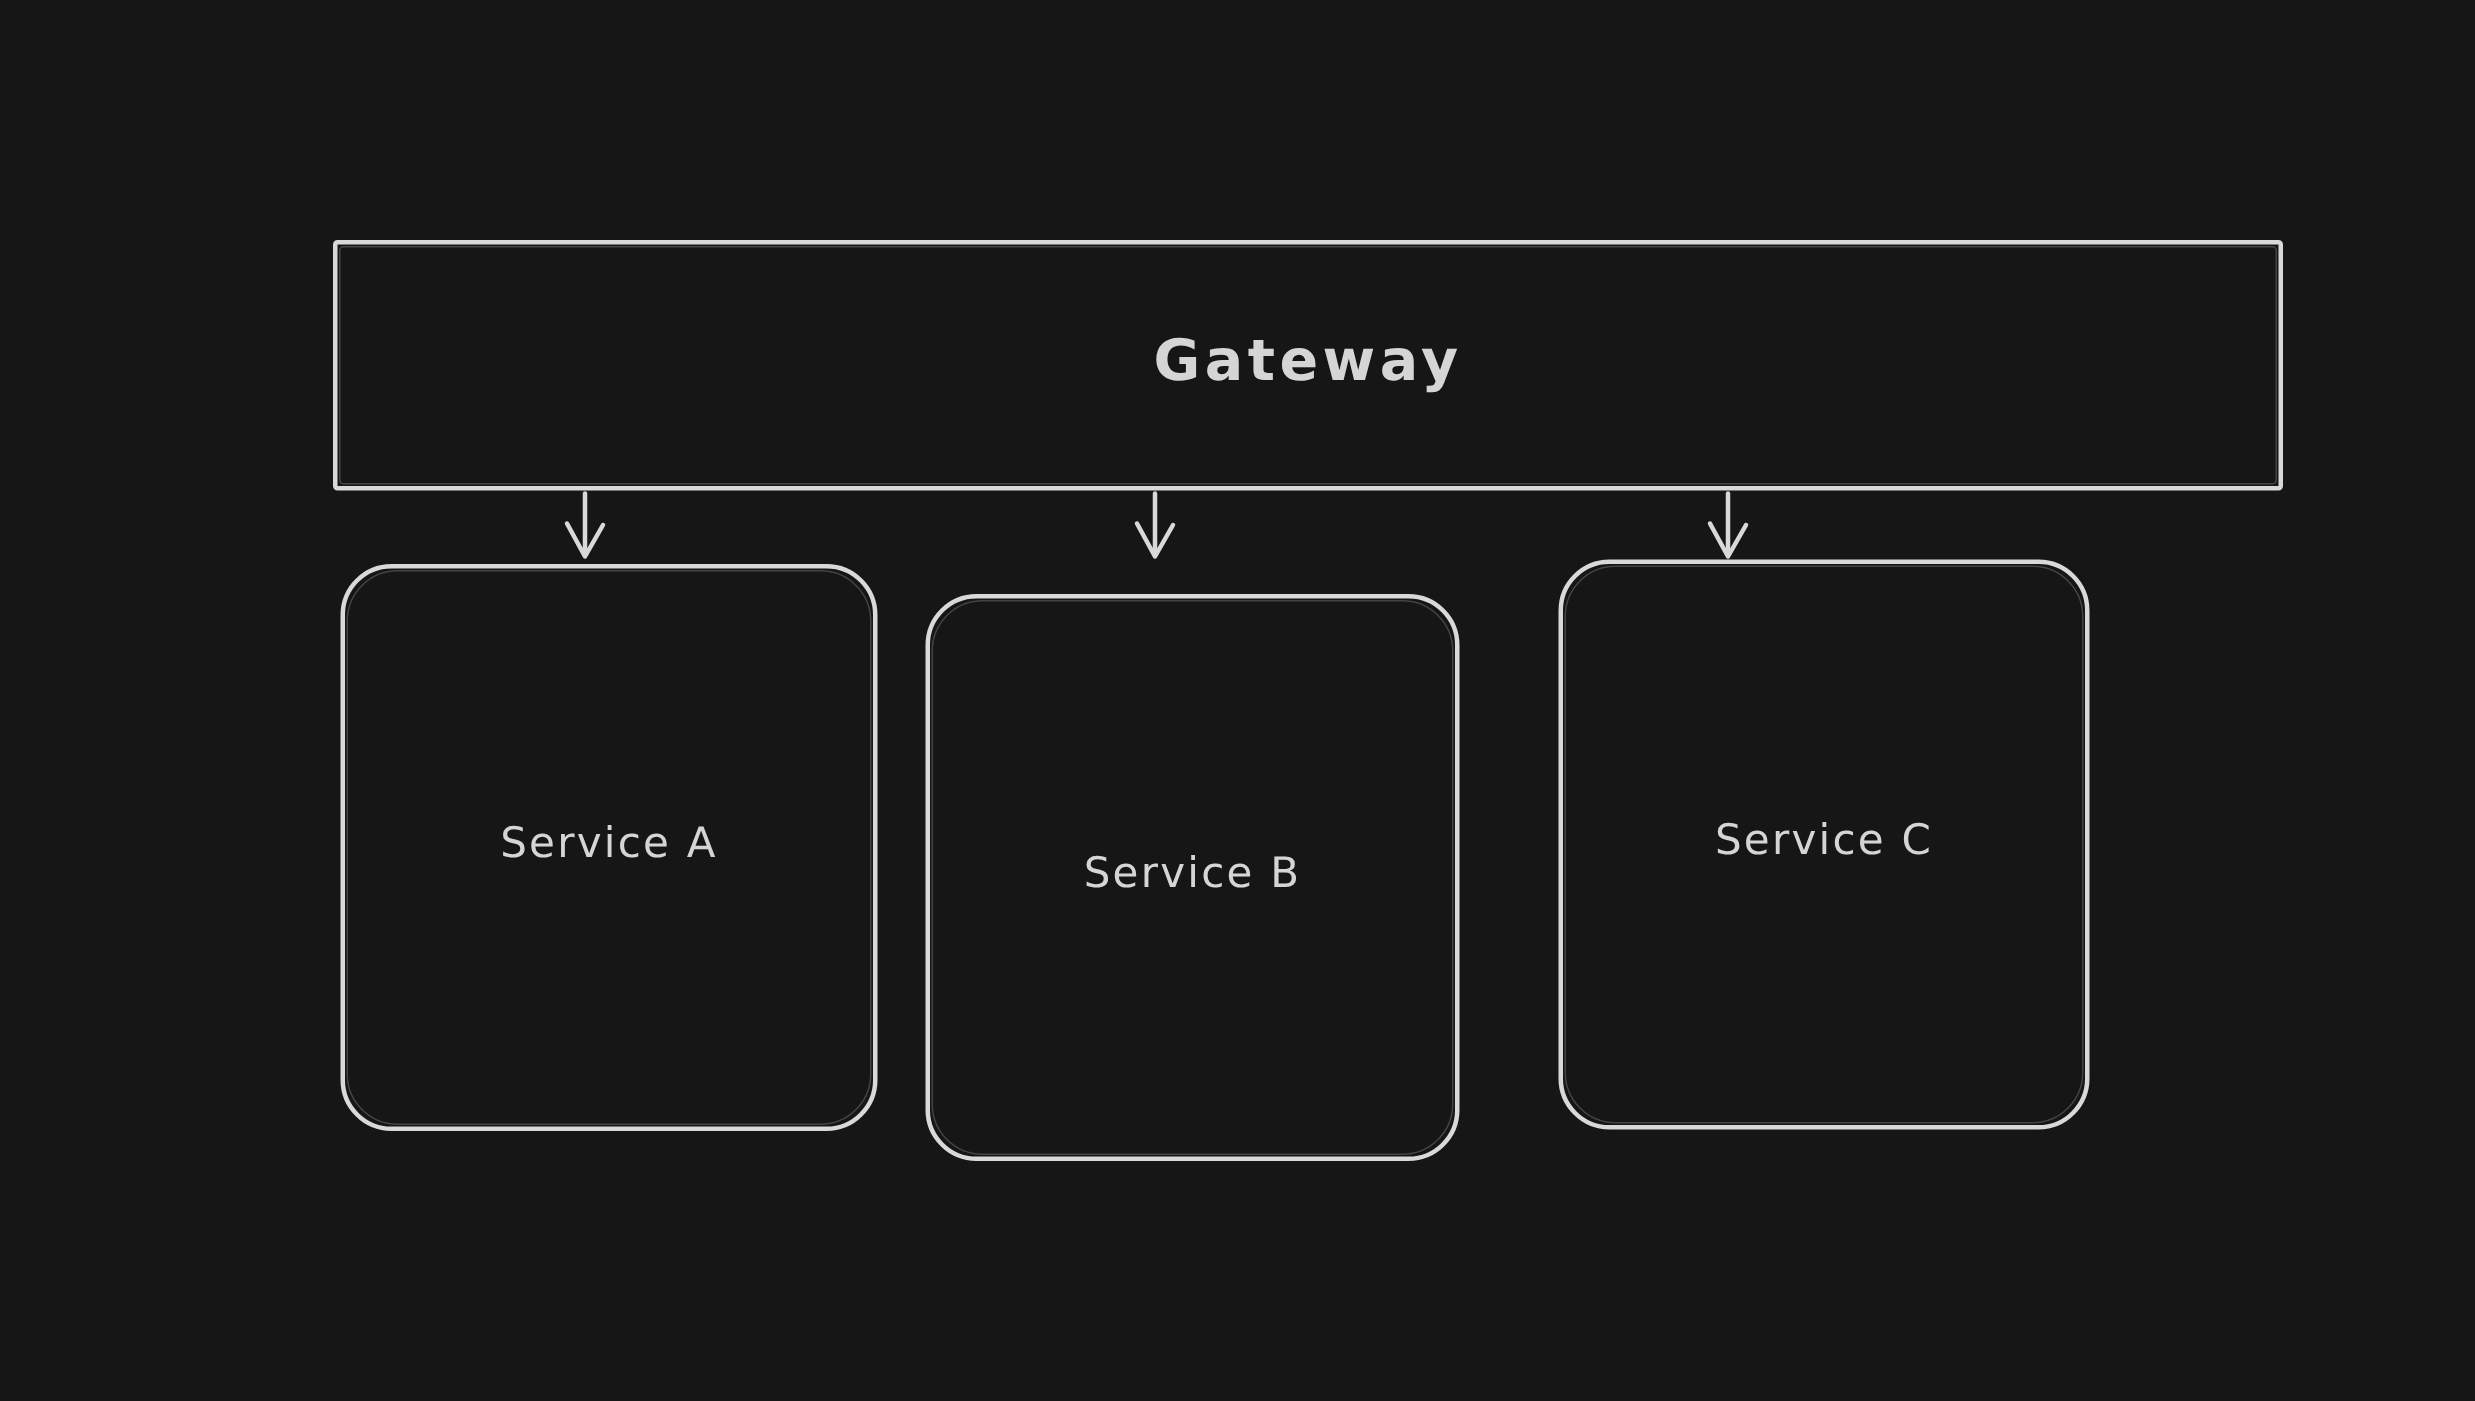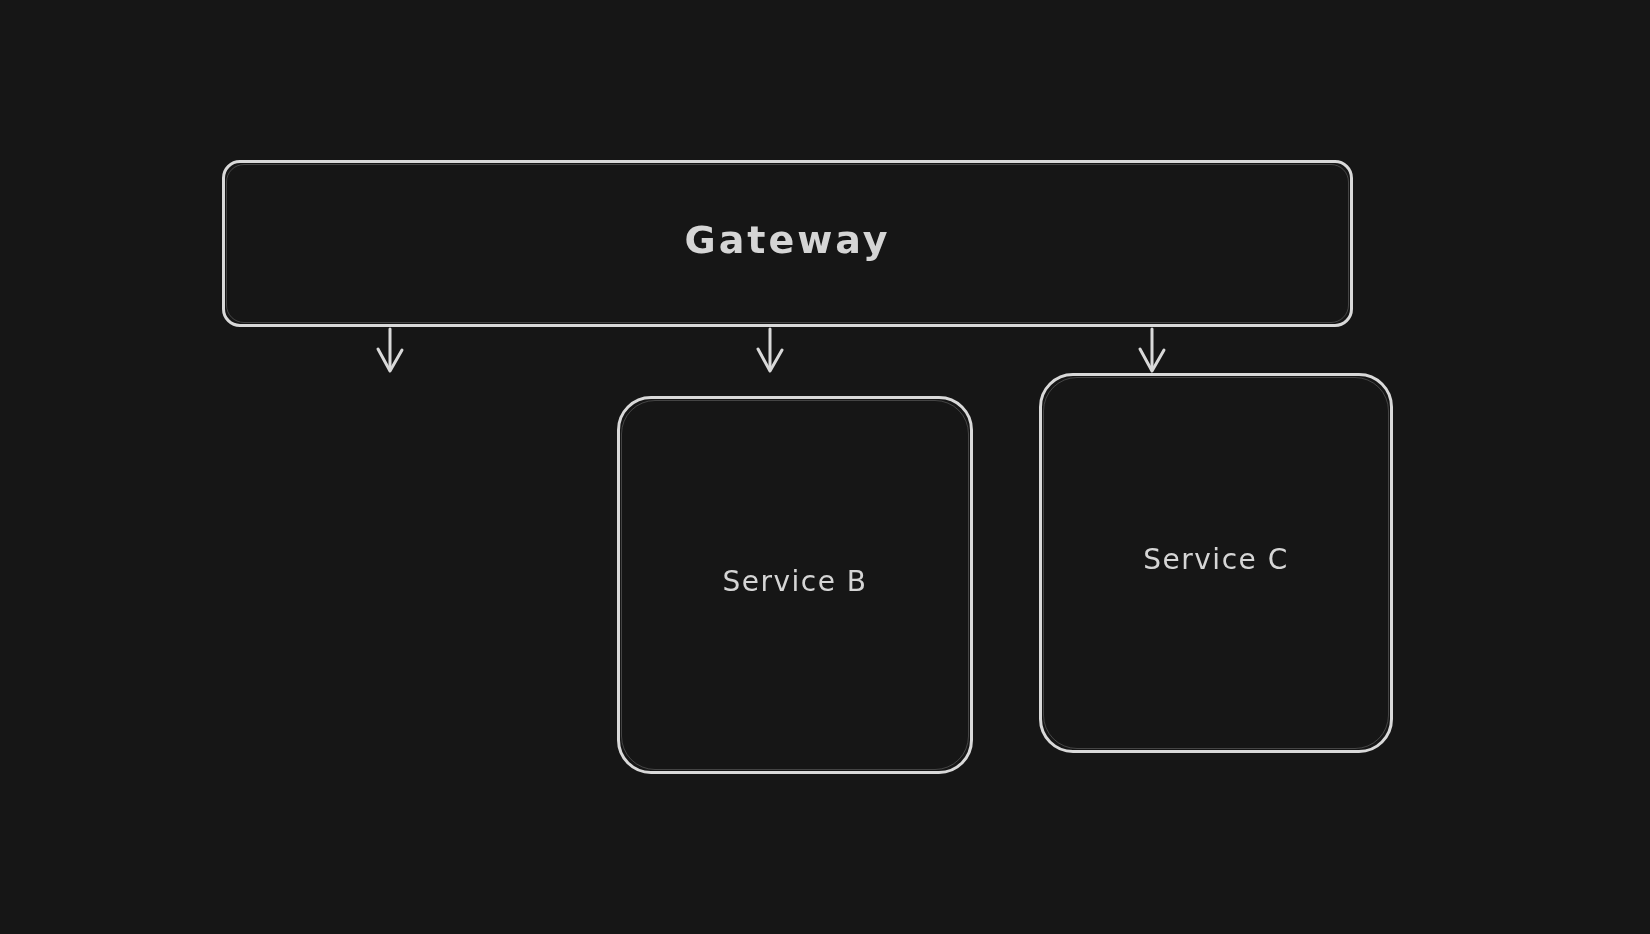--- a/index.html
+++ b/index.html
@@ -32,23 +32,23 @@
     content: "";
     position: absolute;
     inset: 1px;
     border: 1px solid rgba(175, 175, 175, 0.30);
     border-radius: inherit;
     pointer-events: none;
   }
   .node-gateway {
     left: 222px;
     top: 160px;
-    width: 1131px;
+    width: 1300px;
     height: 167px;
-    border-radius: 18px;
+    border-radius: 3px;
   }
   .node-service-a {
     left: 227px;
     top: 376px;
     width: 358px;
     height: 378px;
     border-radius: 34px;
   }
   .node-service-b {
     left: 617px;
@@ -108,20 +108,23 @@
     <g>
       <path d="M1152 329 L1152 367"></path>
       <path d="M1140 349 L1152 371 L1164 350"></path>
     </g>
   </svg>
 
   <div class="node node-gateway">
     <span class="gateway-label">Gateway</span>
   </div>
 
+  <div class="node node-service-a">
+    <span class="service-label">Service A</span>
+  </div>
 
   <div class="node node-service-b">
     <span class="service-label">Service B</span>
   </div>
 
   <div class="node node-service-c">
     <span class="service-label">Service C</span>
   </div>
 
 </div>

